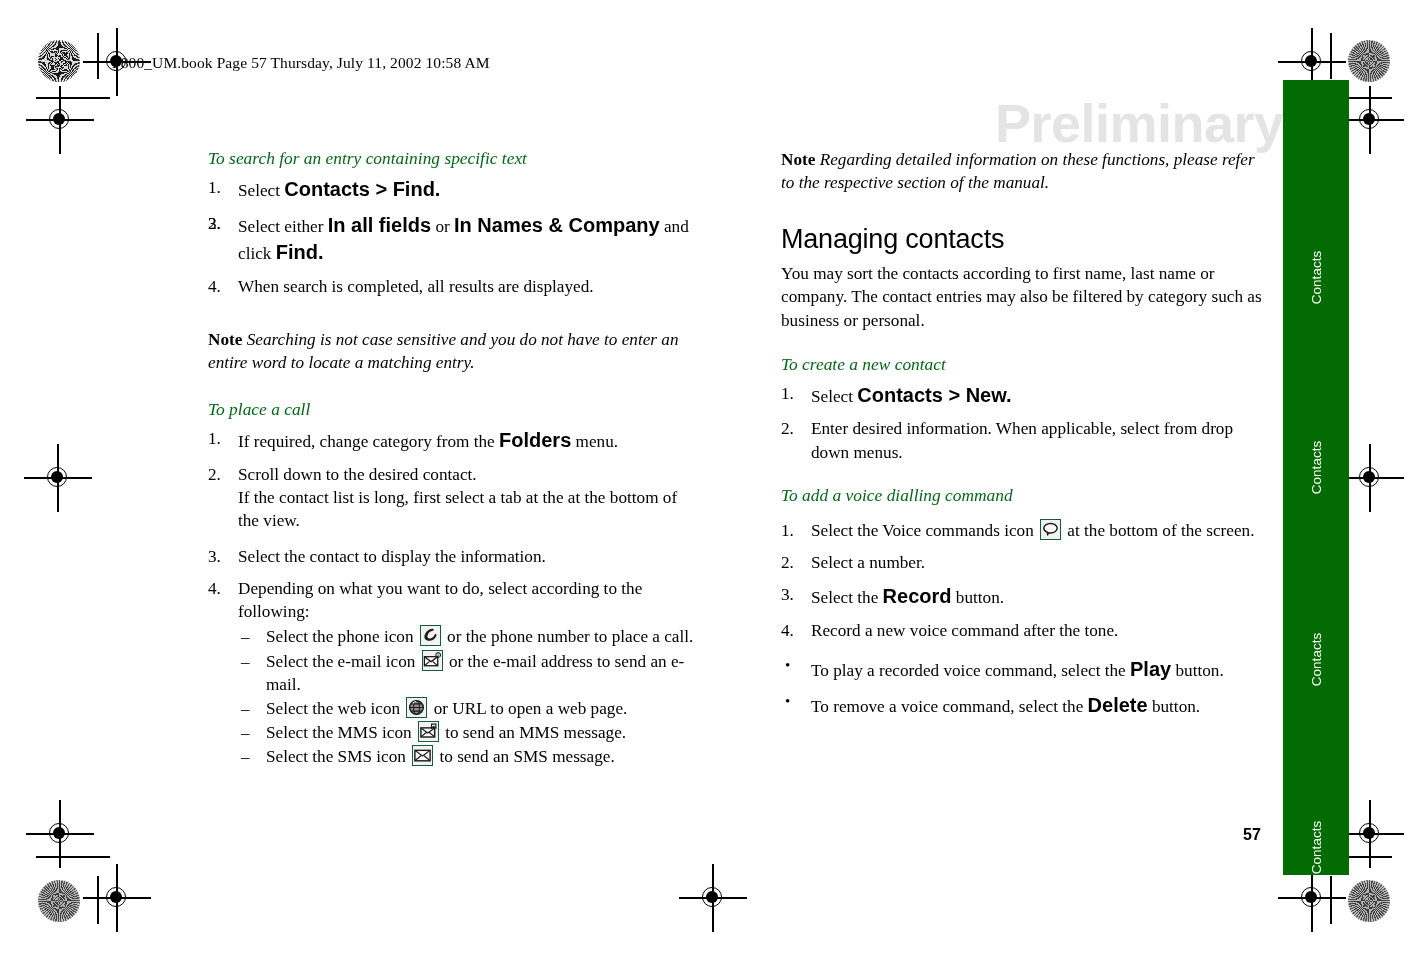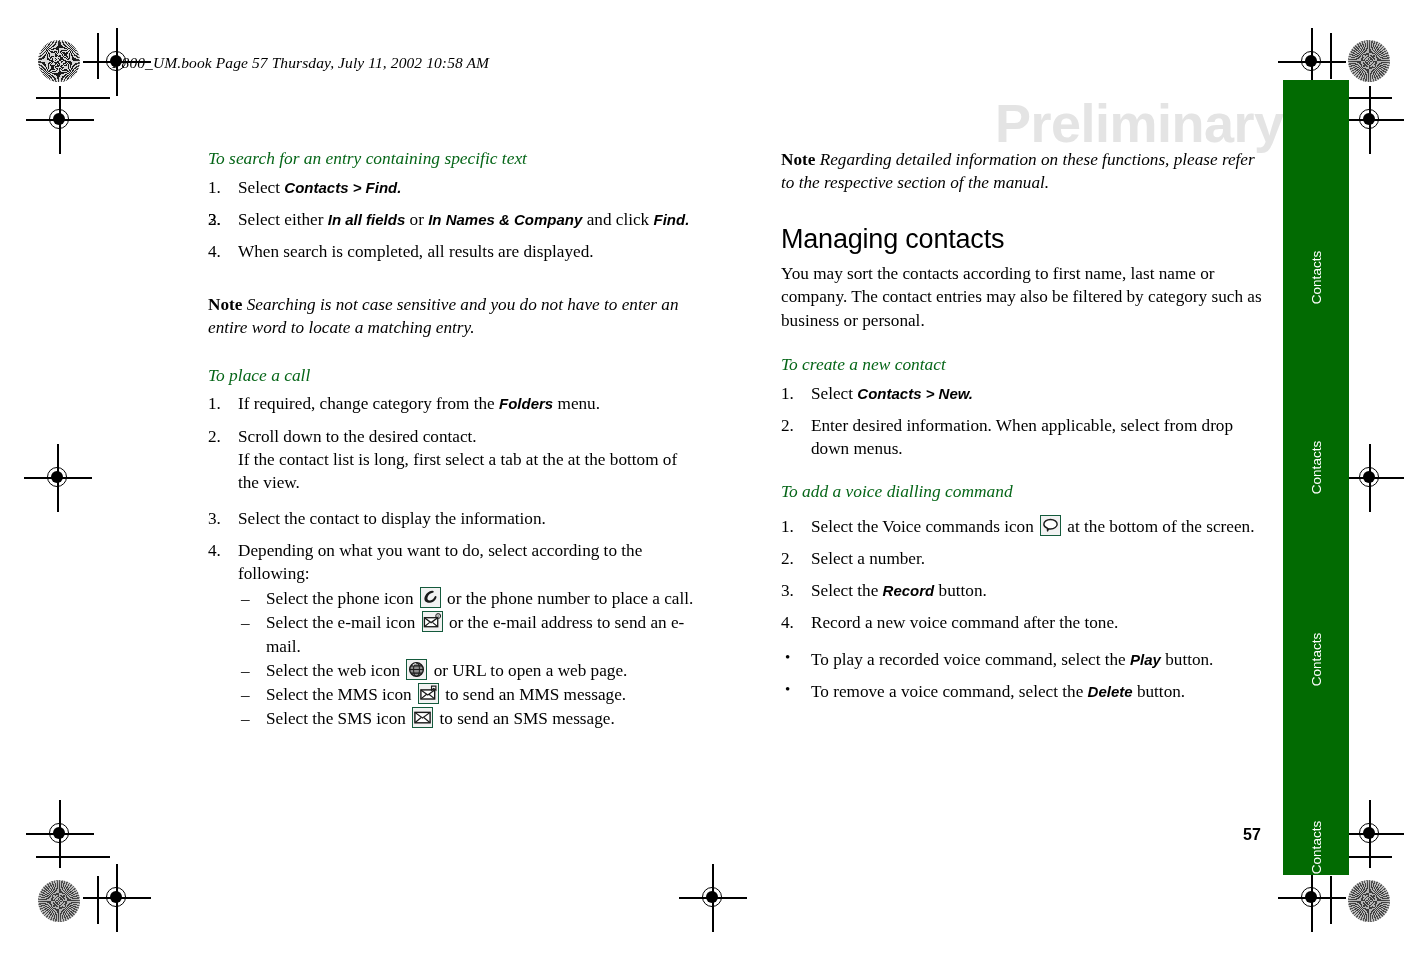--- a/index.html
+++ b/index.html
@@ -35,21 +35,21 @@
   .star.grey{
     background:
       repeating-conic-gradient(#3d3d3d 0deg 3.6deg,#b4b4b4 3.6deg 7.2deg);
   }
   .trimline{position:absolute;background:#000;}
 
   
   .fileheader{
     position:absolute;left:112px;top:54px;
     font-family:"Liberation Serif", serif;
-    font-size:15.5px;color:#000;white-space:nowrap;letter-spacing:.1px;font-style:italic;
+    font-size:15.5px;color:#000;white-space:nowrap;letter-spacing:.1px;
   }
 
   
   .watermark{
     position:absolute;left:995px;top:92px;
     font-family:"Liberation Sans", sans-serif;
     font-weight:bold;font-size:54px;color:#e4e4e4;
     letter-spacing:-.5px;white-space:nowrap;
   }
 
@@ -104,21 +104,21 @@
   ul.dashes > li > .dash{position:absolute;left:3px;top:0;}
 
   ul.bullets{margin:14px 0 0 0;padding:0;list-style:none;}
   ul.bullets > li{
     position:relative;padding-left:30px;margin-bottom:9px;
   }
   ul.bullets > li > .bul{position:absolute;left:4px;top:-1px;font-size:15px;}
 
   .ui{
     font-family:"Liberation Sans", sans-serif;
-    font-weight:bold;font-style:italic;font-size:15px;
+    font-weight:bold;font-size:20px;
   }
 
   
   .ic{
     display:inline-block;vertical-align:-4px;
     width:21px;height:21px;
     border:1.6px solid #145a3c;
     background:#f2f2f2;
     box-sizing:border-box;
     position:relative;

